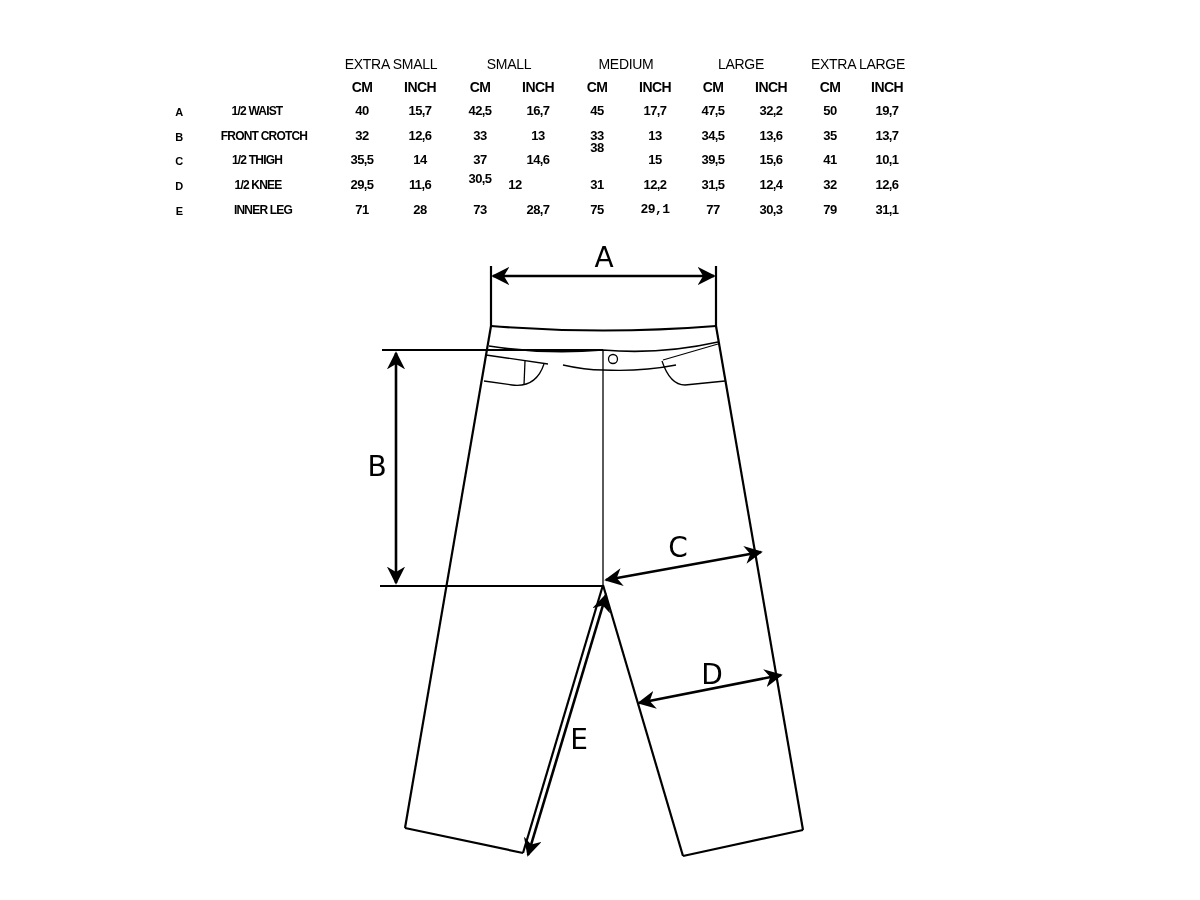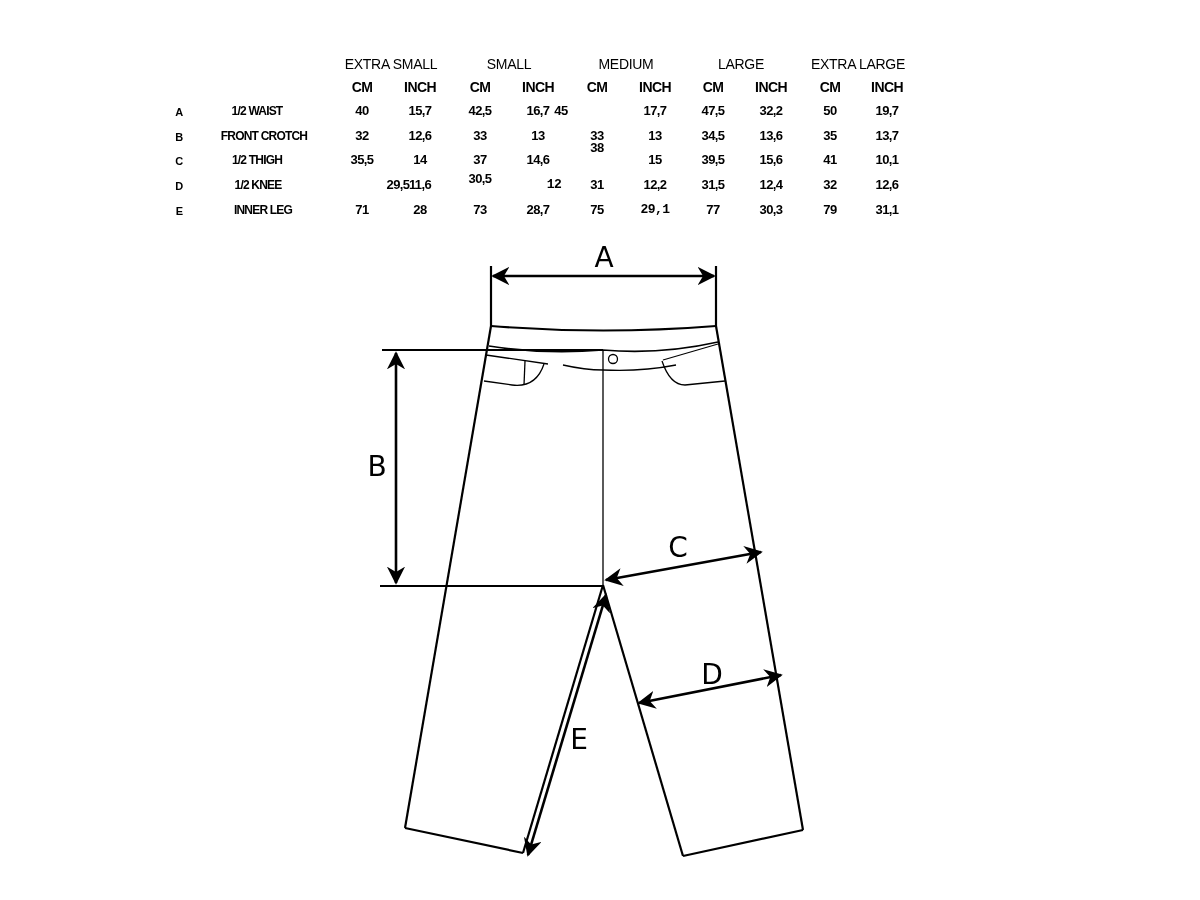--- a/index.html
+++ b/index.html
@@ -36,21 +36,21 @@
   <div class="cell unit" style="left:771px; top:79px;">INCH</div>
   <div class="cell unit" style="left:830px; top:79px;">CM</div>
   <div class="cell unit" style="left:887px; top:79px;">INCH</div>
 
   <div class="cell rowkey" style="left:179px; top:104px;">A</div>
   <div class="cell rowlabel" style="left:257px; top:103px;">1/2 WAIST</div>
   <div class="cell" style="left:362px; top:103px;">40</div>
   <div class="cell" style="left:420px; top:103px;">15,7</div>
   <div class="cell" style="left:480px; top:103px;">42,5</div>
   <div class="cell" style="left:538px; top:103px;">16,7</div>
-  <div class="cell" style="left:561px; top:103px;text-align:right;">45</div>
+  <div class="cell" style="left:597px; top:103px;text-align:right;">45</div>
   <div class="cell" style="left:655px; top:103px;">17,7</div>
   <div class="cell" style="left:713px; top:103px;">47,5</div>
   <div class="cell" style="left:771px; top:103px;">32,2</div>
   <div class="cell" style="left:830px; top:103px;">50</div>
   <div class="cell" style="left:887px; top:103px;">19,7</div>
 
   <div class="cell rowkey" style="left:179px; top:129px;">B</div>
   <div class="cell rowlabel" style="left:264px; top:128px;">FRONT CROTCH</div>
   <div class="cell" style="left:362px; top:128px;">32</div>
   <div class="cell" style="left:420px; top:128px;">12,6</div>
@@ -71,24 +71,24 @@
   <div class="cell" style="left:538px; top:152px;">14,6</div>
   <div class="cell" style="left:597px; top:140px;">38</div>
   <div class="cell" style="left:655px; top:152px;">15</div>
   <div class="cell" style="left:713px; top:152px;text-align:right;">39,5</div>
   <div class="cell" style="left:771px; top:152px;">15,6</div>
   <div class="cell" style="left:830px; top:152px;">41</div>
   <div class="cell" style="left:887px; top:152px;">10,1</div>
 
   <div class="cell rowkey" style="left:179px; top:178px;">D</div>
   <div class="cell rowlabel" style="left:258px; top:177px;">1/2 KNEE</div>
-  <div class="cell" style="left:362px; top:177px;margin-left:36px;">29,5</div>
+  <div class="cell" style="left:362px; top:177px;">29,5</div>
   <div class="cell" style="left:420px; top:177px;">11,6</div>
   <div class="cell" style="left:480px; top:171px;">30,5</div>
-  <div class="cell" style="left:554px; top:177px;font-family:Liberation Mono, monospace;">12</div>
+  <div class="cell" style="left:515px; top:177px;">12</div>
   <div class="cell" style="left:597px; top:177px;">31</div>
   <div class="cell" style="left:655px; top:177px;">12,2</div>
   <div class="cell" style="left:713px; top:177px;">31,5</div>
   <div class="cell" style="left:771px; top:177px;">12,4</div>
   <div class="cell" style="left:830px; top:177px;">32</div>
   <div class="cell" style="left:887px; top:177px;">12,6</div>
 
   <div class="cell rowkey" style="left:179px; top:203px;">E</div>
   <div class="cell rowlabel" style="left:263px; top:202px;">INNER LEG</div>
   <div class="cell" style="left:362px; top:202px;">71</div>

